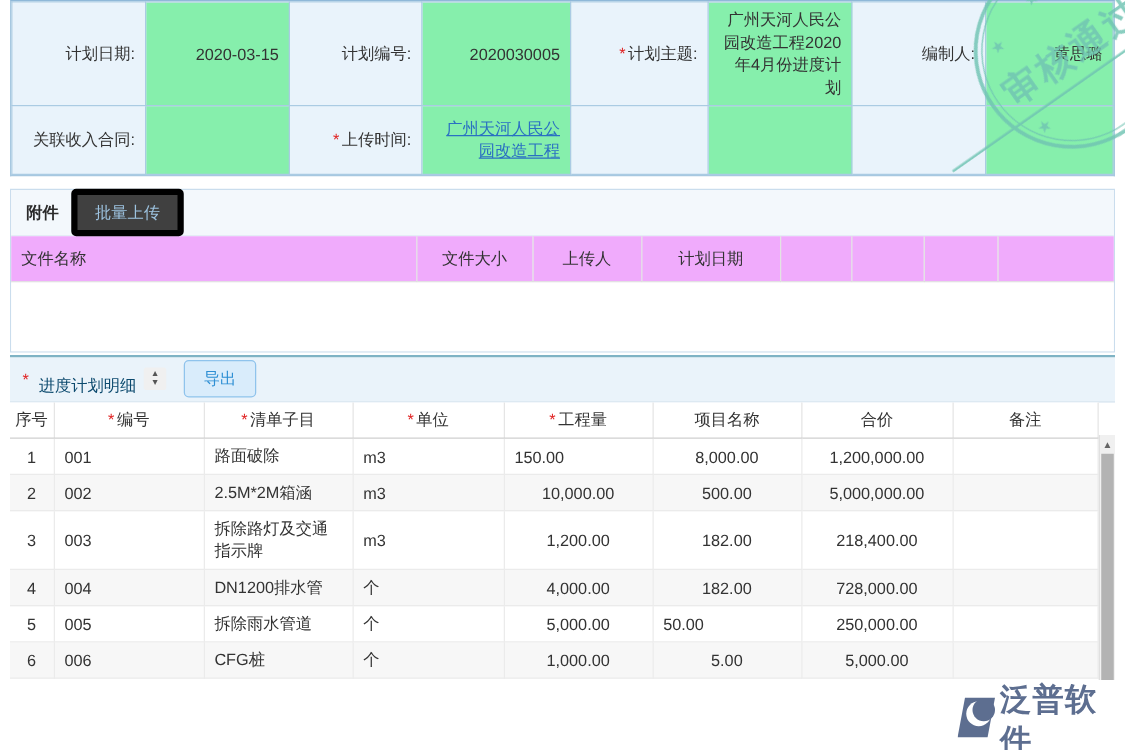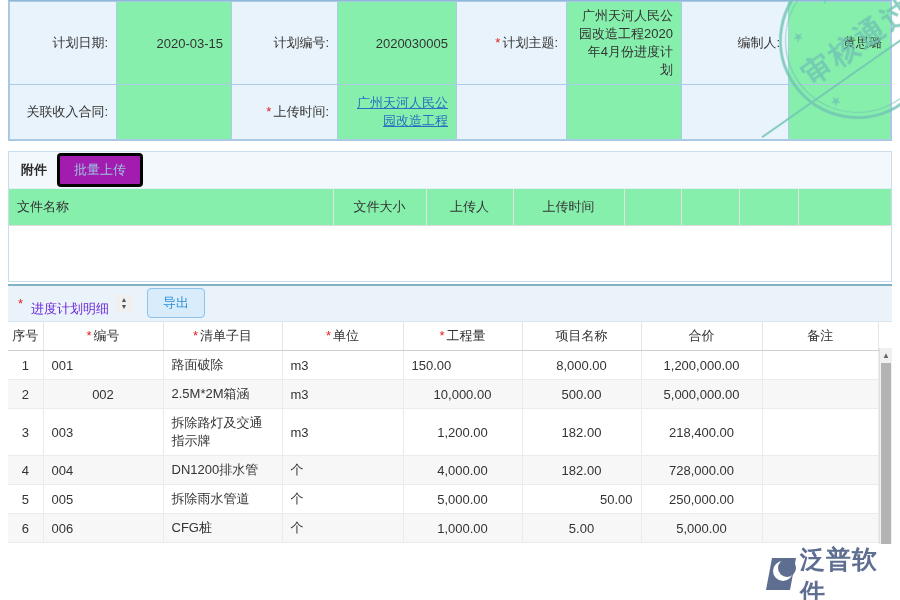--- a/index.html
+++ b/index.html
@@ -33,32 +33,32 @@
   td.val { background:#86efac; text-align:right; }
   tr.frow1 td { height:60px; }
   tr.frow2 td { height:55px; }
   .req { color:#e02020; margin-right:2px; font-size:13px; }
   a.plink { color:#2a70c2; text-decoration:underline; cursor:pointer; }
 
   
   .attach { margin-top:10px; border:1px solid #cadded; background:#fff; }
   .attach-head { height:37px; display:flex; align-items:center; gap:10px; padding:0 12px; background:#f3f8fc; border-bottom:1px solid #e3edf5; }
   .attach-title { font-size:13px; font-weight:bold; color:#2b2b2b; }
-  .btn-upload { font-size:13px; color:#9dc3e0; background:#a21caf; border:3px solid #000000; border-radius:4px; padding:5px 14px; cursor:pointer; }
+  .btn-upload { font-size:13px; color:#9dc3e0; background:#404040; border:5px solid #000000; border-radius:4px; padding:5px 14px; cursor:pointer; }
   table.attach-table { width:100%; border-collapse:collapse; table-layout:fixed; }
-  table.attach-table th { font-size:13px; font-weight:normal; color:#333; height:36px; background:#86efac; border-right:1px solid #e3e3e3; border-bottom:1px solid #dcdcdc; padding:0 8px; }
+  table.attach-table th { font-size:13px; font-weight:normal; color:#333; height:36px; background:#f0abfc; border-right:1px solid #e3e3e3; border-bottom:1px solid #dcdcdc; padding:0 8px; }
   table.attach-table th:last-child { border-right:none; }
   th.h-left { text-align:left; }
   th.h-center { text-align:center; }
   .attach-empty { height:55px; background:#fff; }
 
   
   .detail { margin-top:2px; border-top:2px solid #7fb3c4; position:relative; }
   .detail-head { height:36px; display:flex; align-items:center; gap:6px; padding:0 10px; background:#eaf3fa; border-bottom:1px solid #d9e6f0; }
-  .detail-title { font-size:13px; color:#6d28d9;margin-top:12px; }
+  .detail-title { font-size:13px; color:#0c4a6e;margin-top:12px; }
   .sort-ctl { display:inline-flex; flex-direction:column; align-items:center; justify-content:center; width:18px; height:18px; background:#f0f0f0; border-radius:2px; cursor:pointer; line-height:1; }
   .sort-ctl span { font-size:7px; color:#555; height:7px; display:block; }
   .btn-export { margin-left:8px; font-size:13px; color:#2e8fd4; background:#d9ecfb; border:1px solid #8fc3ec; border-radius:4px; padding:5px 15px; cursor:pointer; }
   .detail-table-wrap { width:871px; }
   table.dt { width:100%; border-collapse:collapse; table-layout:fixed; }
   table.dt th { font-size:13px; font-weight:normal; color:#333; height:29px; background:#fff; border-right:1px solid #e5e5e5; border-bottom:1px solid #cfcfcf; text-align:center; padding:0 4px; }
   table.dt td { font-size:13px; color:#333; border-right:1px solid #ebebeb; border-bottom:1px solid #ebebeb; padding:5px 8px; height:29px; word-break:break-all; }
   table.dt tr.alt td { background:#f7f7f7; }
   
   .vscroll { position:absolute; right:0; top:62px; width:13px; height:196px; background:#f2f2f2; border-left:1px solid #e0e0e0; z-index:5; }
@@ -139,21 +139,21 @@
           <col style="width:57px">
           <col style="width:58px">
           <col style="width:59px">
           <col>
         </colgroup>
       <tbody>
           <tr>
         <th class="h-left">文件名称</th>
         <th class="h-center">文件大小</th>
         <th class="h-center">上传人</th>
-        <th class="h-center">上传时间</th>
+        <th class="h-center">计划日期</th>
         <th></th>
         <th></th>
         <th></th>
         <th></th>
       </tr>
     </tbody>
       </table>
     <div class="attach-empty"></div>
   </div>
 
@@ -197,21 +197,21 @@
               <td style="text-align: left;">001</td>
               <td style="text-align: left;">路面破除</td>
               <td style="text-align: left;">m3</td>
               <td style="">150.00</td>
               <td style="text-align: center;">8,000.00</td>
               <td style="text-align: center;">1,200,000.00</td>
               <td style="text-align: left;"></td>
             </tr>
             <tr class="alt">
               <td style="text-align: center;">2</td>
-              <td style="text-align: center;">002</td>
+              <td style="text-align: left;">002</td>
               <td style="text-align: left;">2.5M*2M箱涵</td>
               <td style="text-align: left;">m3</td>
               <td style="text-align: center;">10,000.00</td>
               <td style="text-align: center;">500.00</td>
               <td style="text-align: center;">5,000,000.00</td>
               <td style="text-align: left;"></td>
             </tr>
             <tr>
               <td style="text-align: center;">3</td>
               <td style="text-align: left;">003</td>
@@ -231,21 +231,21 @@
               <td style="text-align: center;">182.00</td>
               <td style="text-align: center;">728,000.00</td>
               <td style="text-align: left;"></td>
             </tr>
             <tr>
               <td style="text-align: center;">5</td>
               <td style="text-align: left;">005</td>
               <td style="text-align: left; margin-top: 24px;">拆除雨水管道</td>
               <td style="text-align: left;">个</td>
               <td style="text-align: center;">5,000.00</td>
-              <td style="text-align: right;">50.00</td>
+              <td style="text-align: left;">50.00</td>
               <td style="text-align: center;">250,000.00</td>
               <td style="text-align: left;"></td>
             </tr>
             <tr class="alt">
               <td style="text-align: center;">6</td>
               <td style="text-align: left;">006</td>
               <td style="text-align: left;">CFG桩</td>
               <td style="text-align: left;">个</td>
               <td style="text-align: center;">1,000.00</td>
               <td style="text-align: center;">5.00</td>

